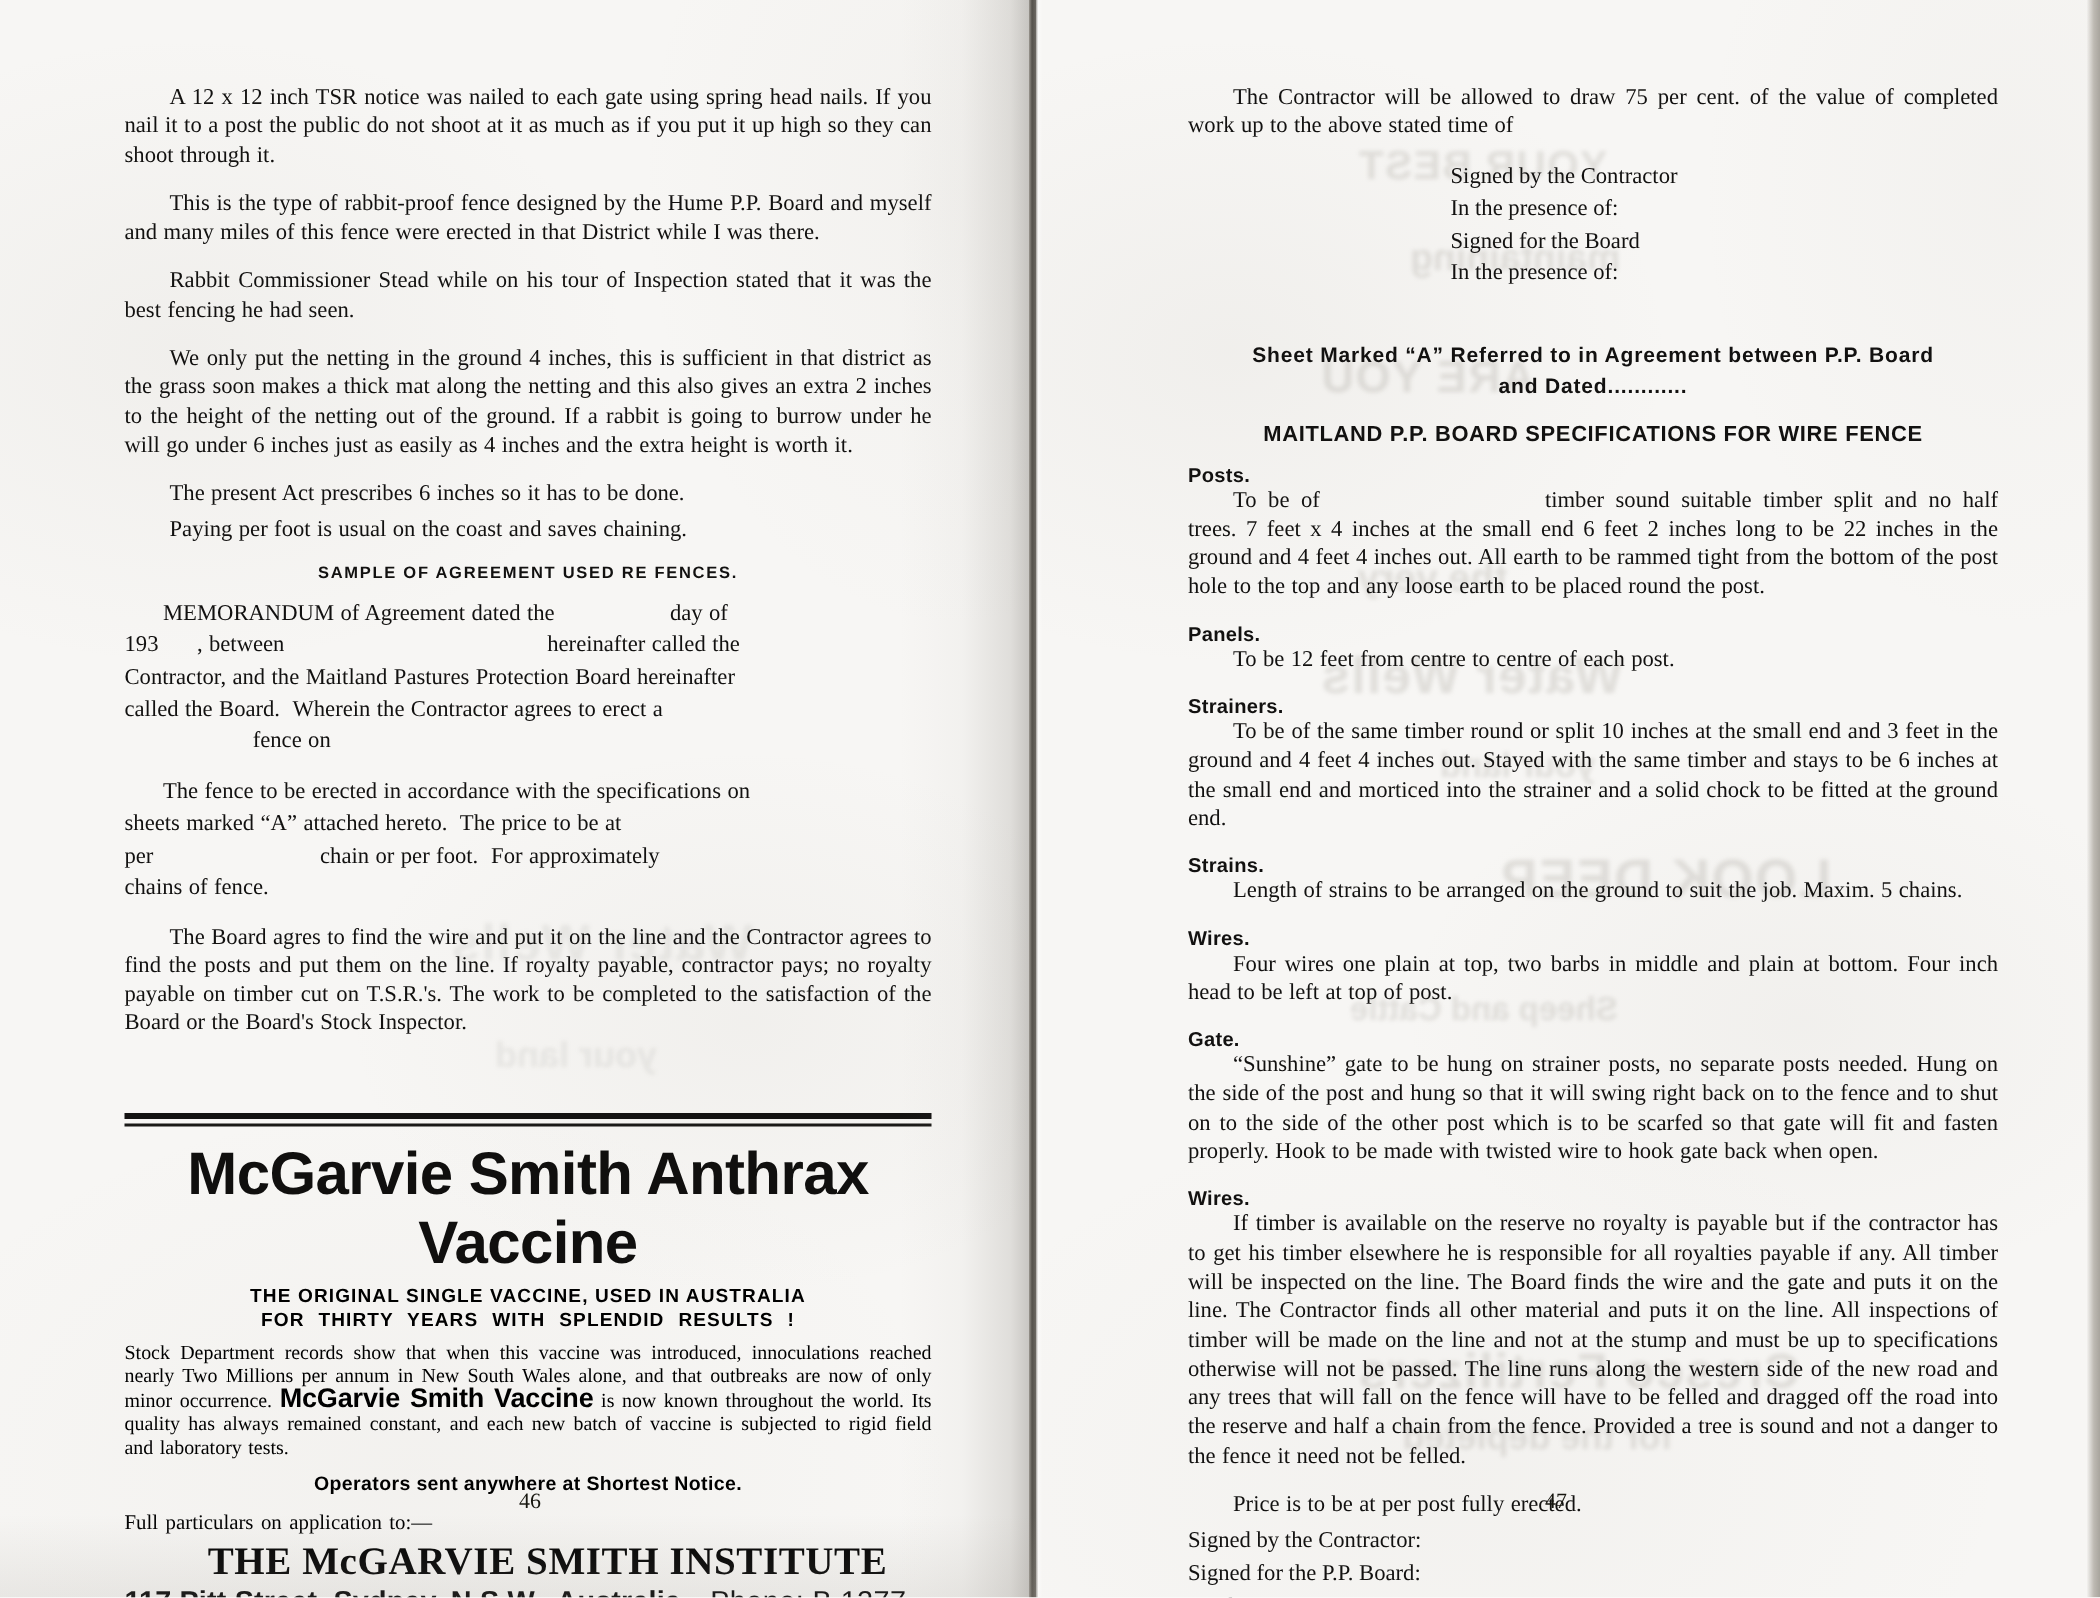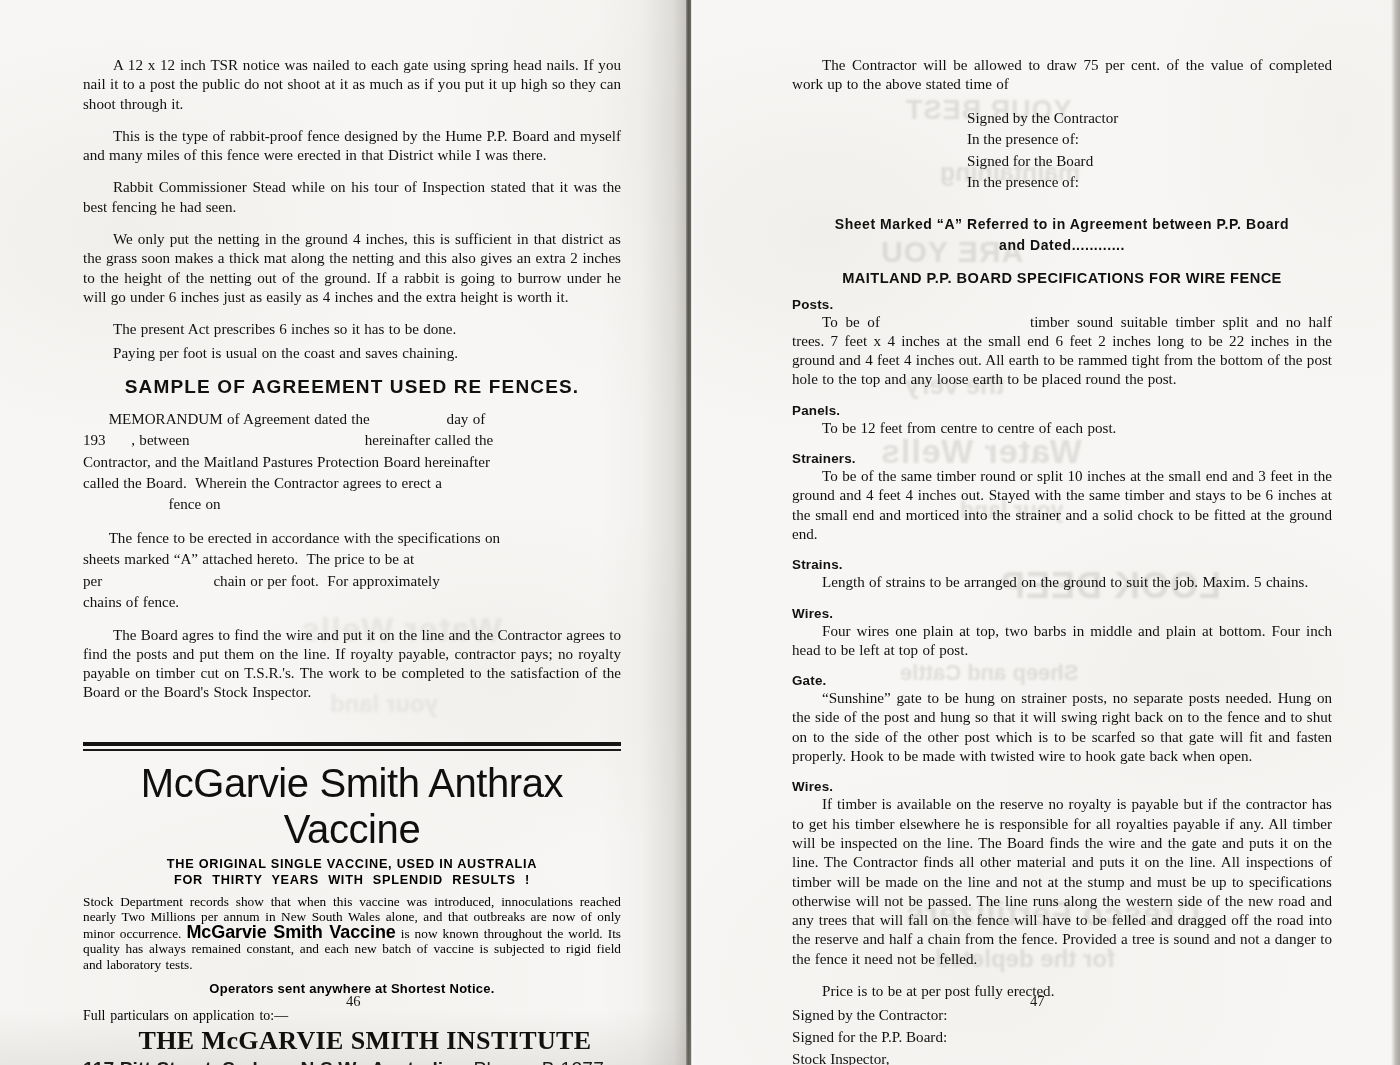--- a/index.html
+++ b/index.html
@@ -91,27 +91,27 @@
     text-indent: 30px;
     word-spacing: 0.5px;
     -webkit-font-smoothing: none;
   }
   p.tight { margin-bottom: 4px; }
 
   
   .head-center {
     margin: 6px 0 11px 0;
     font-family: "Liberation Sans", sans-serif;
-    font-size: 19px;
+    font-size: 11px;
     font-weight: bold;
     letter-spacing: 1.15px;
     text-align: center;
   }
   .head-spec {
-    margin: 20px 0 9px 0;
+    margin: 32px 0 9px 0;
     font-family: "Liberation Sans", sans-serif;
     font-size: 14px;
     font-weight: bold;
     letter-spacing: 0.55px;
     text-align: center;
     line-height: 21px;
   }
   .head-spec .second { display: block; }
   .head-title {
     margin: 14px 0 10px 0;
@@ -159,21 +159,21 @@
     background: #141312;
     margin: 0;
   }
   .rule-thin {
     height: 1.5px;
     background: #1a1917;
     margin-top: 3px;
   }
   .ad-title {
     font-family: "Liberation Sans", sans-serif;
-    font-weight: normal;
+    font-weight: bold;
     font-size: 40px;
     line-height: 46px;
     letter-spacing: -0.4px;
     text-align: center;
     margin: 9px 0 4px 0;
     color: #100f0e;
   }
   .ad-sub {
     font-family: "Liberation Sans", sans-serif;
     font-size: 12.7px;

